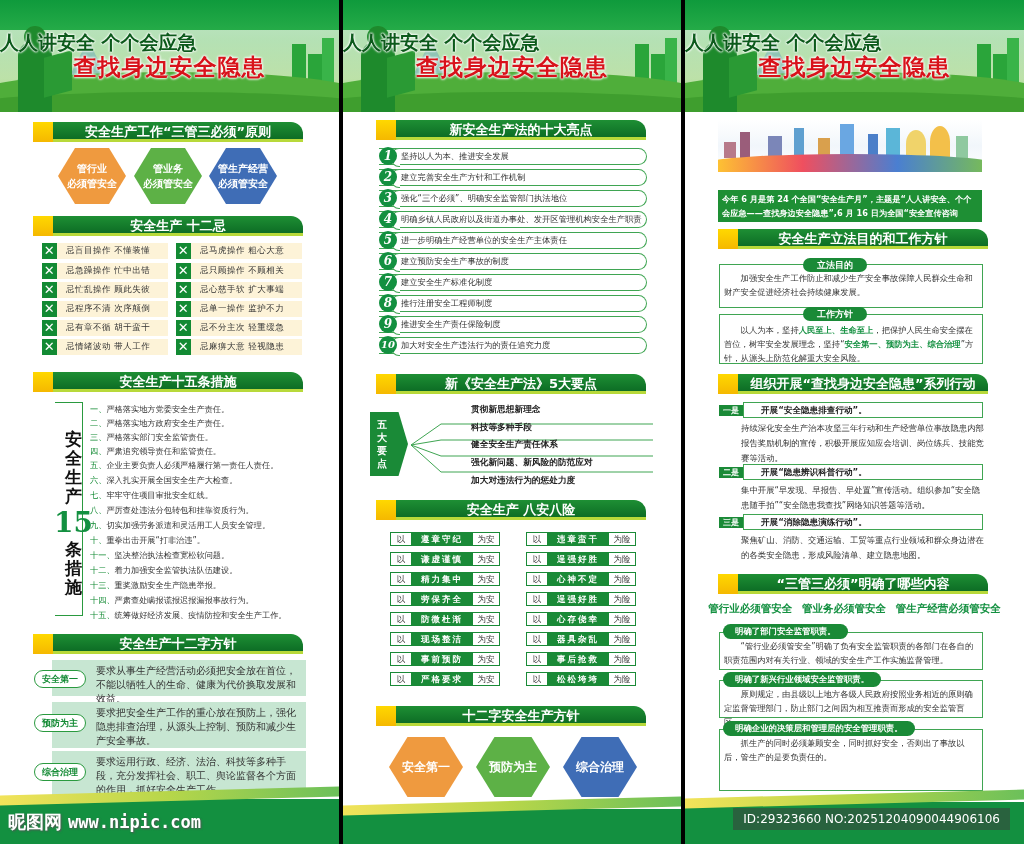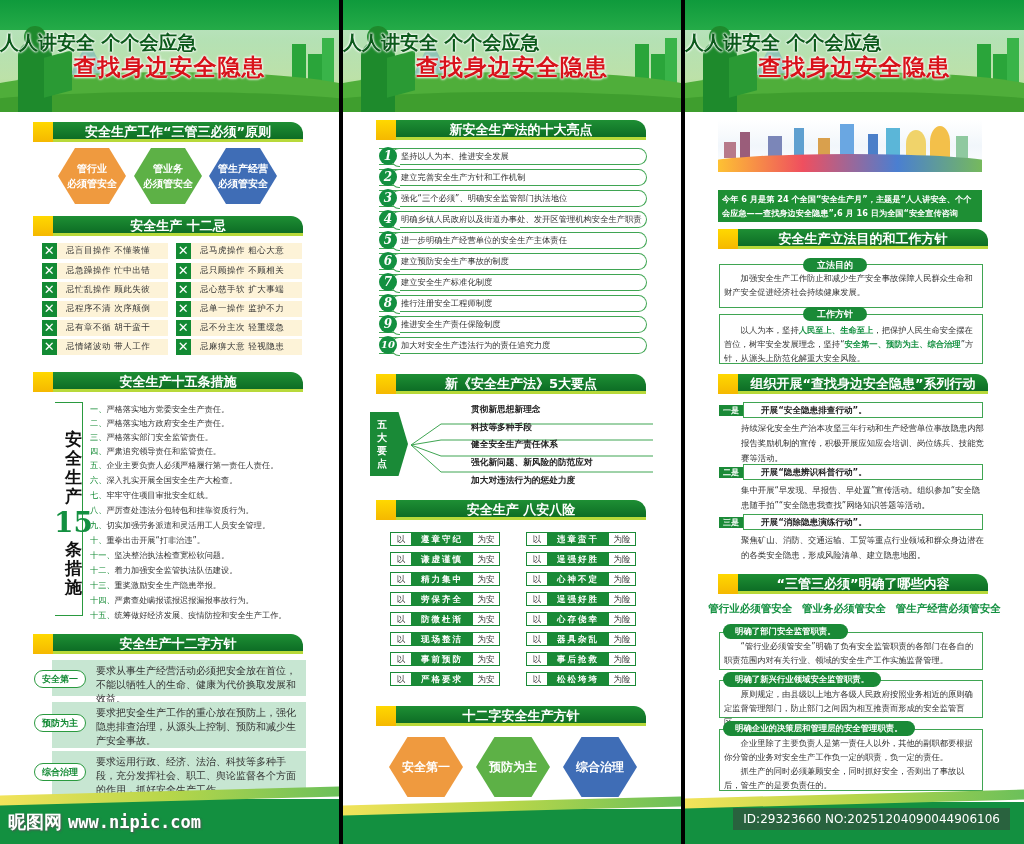--- a/index.html
+++ b/index.html
@@ -438,21 +438,20 @@
       <div class="g"></div>
       <div class="tx">“三管三必须”明确了哪些内容</div>
   </div>
   <div class="three">管行业必须管安全  管业务必须管安全  管生产经营必须管安全</div>
 
   <div class="box" style="top:632px;height:38px;text-indent:2em;padding-top:6px"><span>“管行业必须管安全”明确了负有安全监管职责的各部门在各自的职责范围内对有关行业、领域的安全生产工作实施监督管理。</span></div>
   <div class="dtag" style="top:624px">明确了部门安全监管职责。</div>
   <div class="box" style="top:680px;height:38px;text-indent:2em;padding-top:6px"><span>原则规定，由县级以上地方各级人民政府按照业务相近的原则确定监督管理部门，防止部门之间因为相互推责而形成的安全监管盲区。</span></div>
   <div class="dtag" style="top:672px">明确了新兴行业领域安全监管职责。</div>
   <div class="box" style="top:729px;height:62px;padding-top:6px">
-      <div style="text-indent:2em">企业里除了主要负责人是第一责任人以外，其他的副职都要根据你分管的业务对安全生产工作负一定的职责，负一定的责任。</div>
       <div style="text-indent:2em">抓生产的同时必须兼顾安全，同时抓好安全，否则出了事故以后，管生产的是要负责任的。</div>
     </div>
   <div class="dtag" style="top:721px">明确企业的决策层和管理层的安全管理职责。</div>
 
   <div class="foot" style="height:42px">
     <div class="idtag">ID:29323660 NO:20251204090044906106</div>
   </div>
 </div>
 
 </body></html>

